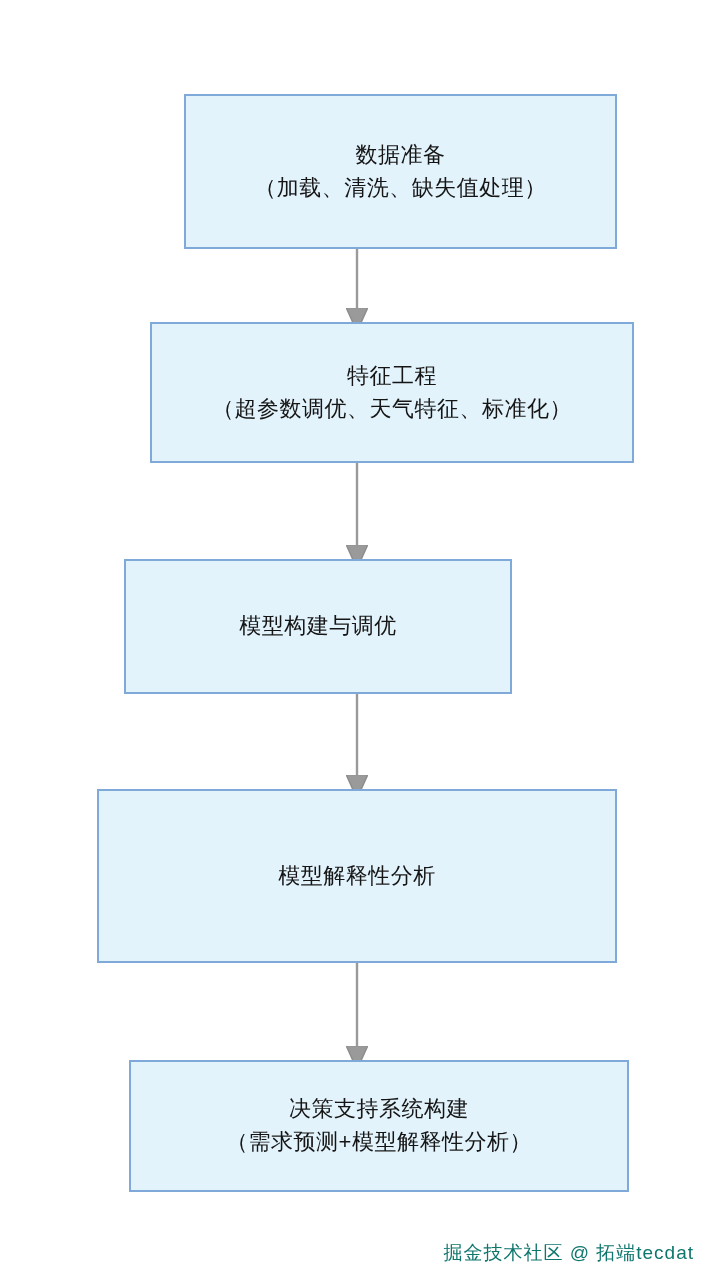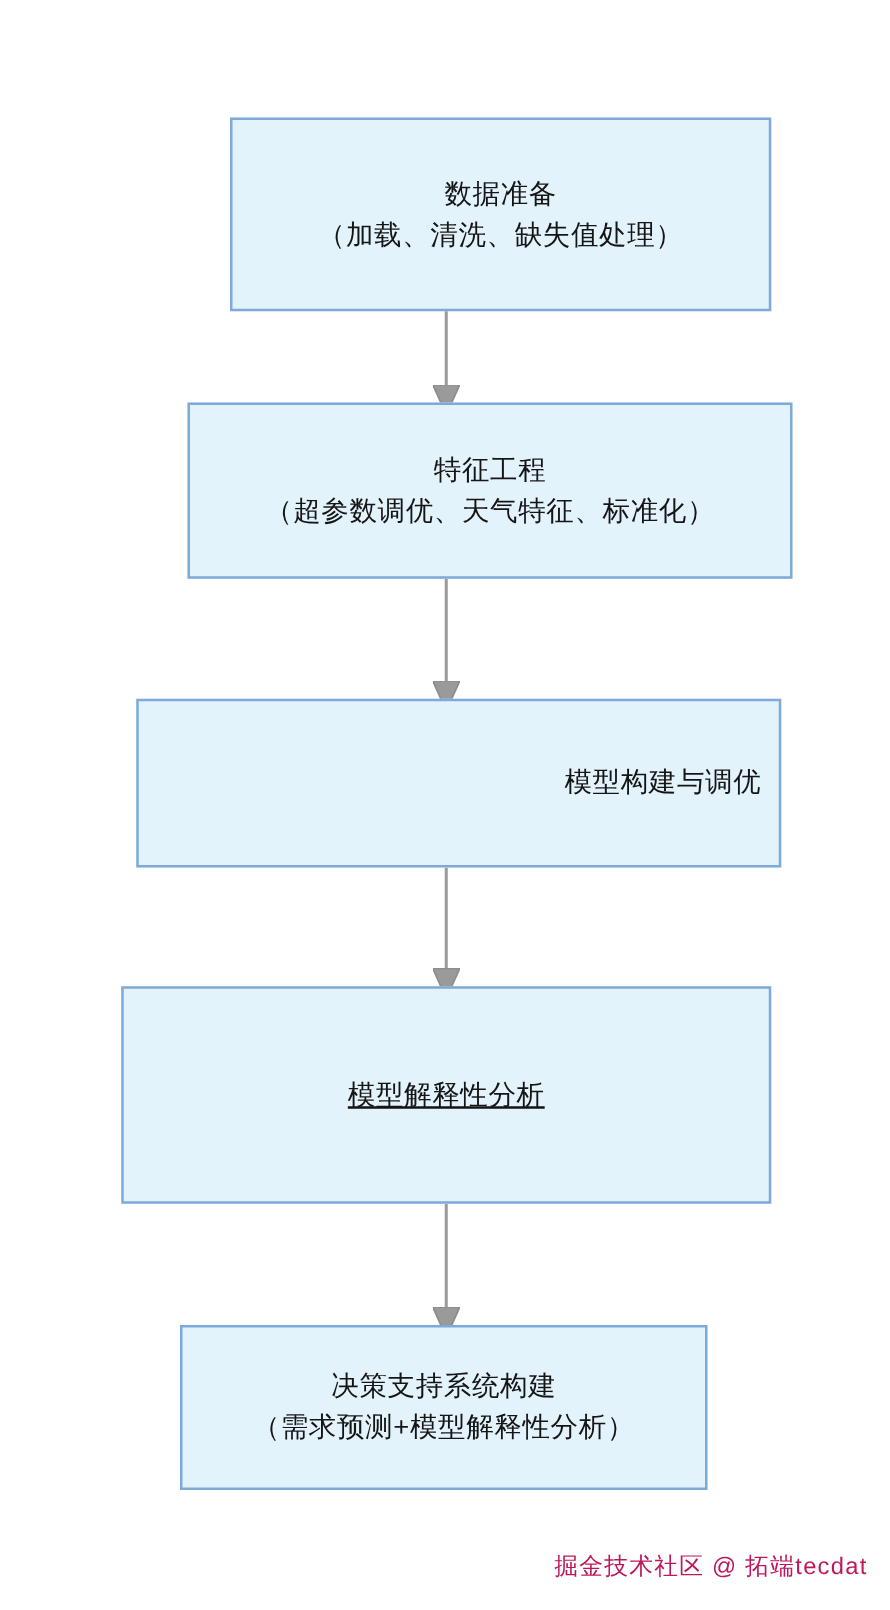--- a/index.html
+++ b/index.html
@@ -44,41 +44,41 @@
     display: block;
     white-space: nowrap;
   }
   .node .line.wrap {
     white-space: normal;
     word-break: break-all;
   }
 
   #node-1 { left: 140px; top: 94px;   width: 433px; height: 155px; margin-left: 44px; }
   #node-2 { left: 114px; top: 322px;  width: 484px; height: 141px; margin-left: 36px; }
-  #node-3 { left: 109px; top: 559px;  width: 516px; height: 135px; align-items: flex-end; }
-  #node-4 { left: 97px;  top: 789px;  width: 520px; height: 174px; padding: 0 44px; text-decoration: underline; }
-  #node-5 { left: 144px; top: 1060px; width: 422px; height: 132px; }
+  #node-3 { left: 124px; top: 559px;  width: 388px; height: 135px; }
+  #node-4 { left: 97px;  top: 789px;  width: 520px; height: 174px; padding: 0 44px; }
+  #node-5 { left: 129px; top: 1060px; width: 500px; height: 132px; }
 
   
   .connector {
     position: absolute;
     left: 0;
     top: 0;
     width: 712px;
     height: 1288px;
     pointer-events: none;
   }
 
   
   #watermark {
     position: absolute;
     right: 18px;
     bottom: 22px;
     font-size: 19px;
-    color: #be185d;
+    color: #0f766e;
     letter-spacing: 1px;
     white-space: nowrap;
     user-select: none;
   }
 </style>
 </head>
 <body>
 
 <div id="flow-canvas">
 

